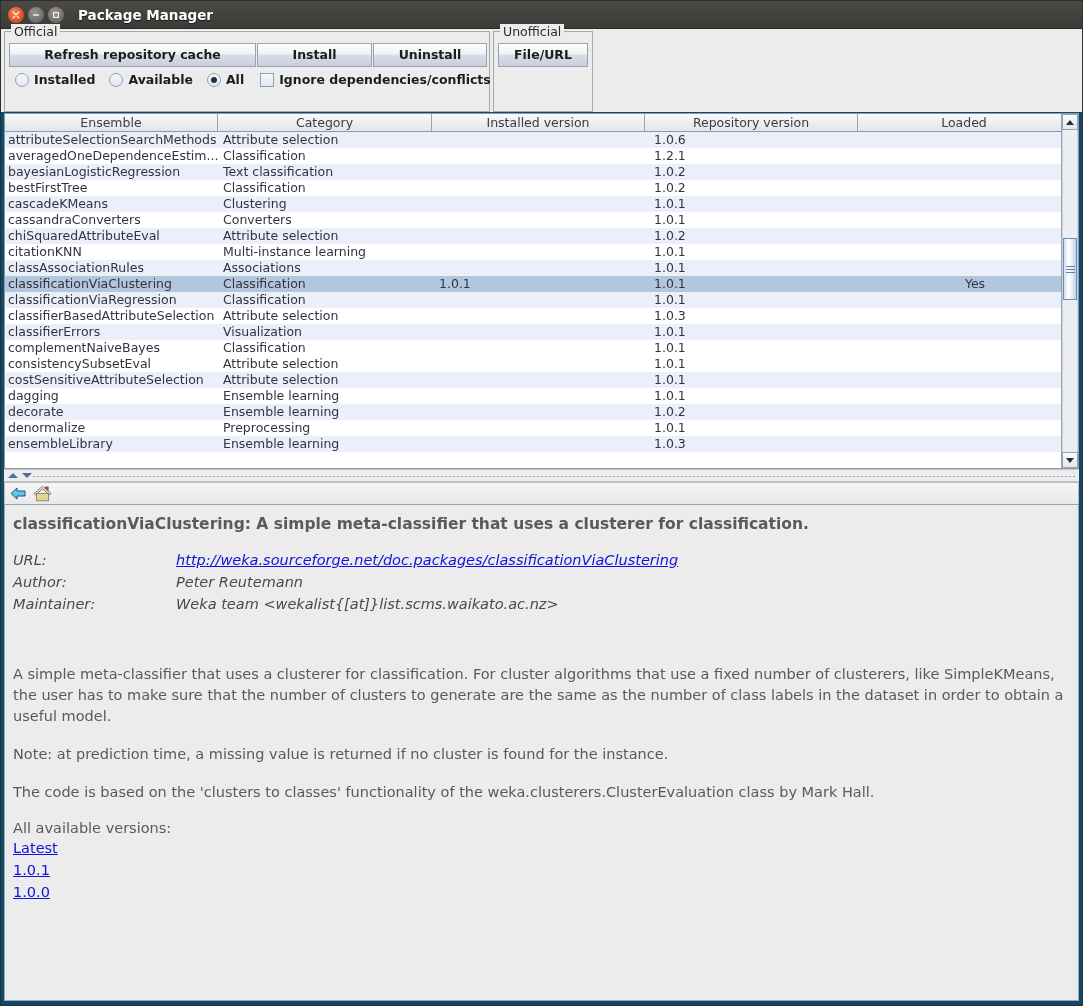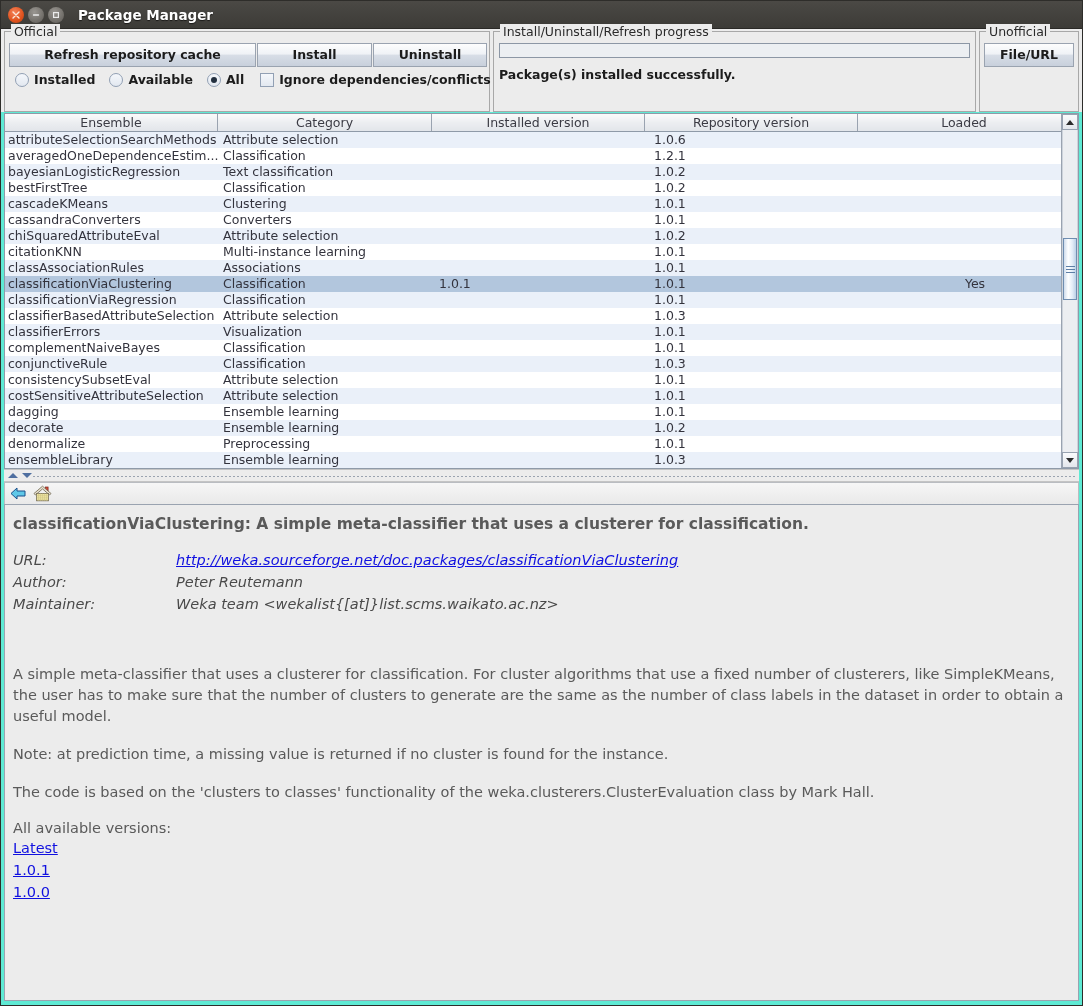--- a/index.html
+++ b/index.html
@@ -8,21 +8,21 @@
   }
   body {
     width: 1083px; height: 1006px;
     font-family: "DejaVu Sans", "Liberation Sans", sans-serif;
     overflow: hidden;
     -webkit-font-smoothing: antialiased;
   }
   .window {
     position: absolute; left: 0; top: 0;
     width: 1083px; height: 1006px;
-    background: #5eead4;
+    background: #0c4a6e;
     box-sizing: border-box;
     border: 1px solid #2e2d2a;
     display: flex; flex-direction: column;
   }
 
   
   .titlebar {
     height: 27px; flex: 0 0 27px;
     background: linear-gradient(to bottom, #4b4945 0%, #3c3b37 100%);
     display: flex; align-items: center;
@@ -322,25 +322,20 @@
           <span class="dot"></span>
           <span>All</span>
         </span>
         <span class="checkbox cb-wrap">
           <span class="box"></span>
           <span>Ignore dependencies/conflicts</span>
         </span>
       </div>
     </div>
 
-    <div class="group group-progress">
-      <span class="glabel">Install/Uninstall/Refresh progress</span>
-      <div class="progressbar"></div>
-      <div class="progress-msg">Package(s) installed successfully.</div>
-    </div>
 
     <div class="group group-unofficial">
       <span class="glabel">Unofficial</span>
       <div class="unoff-btn-wrap">
         <div class="jbutton btn-fileurl">File/URL</div>
       </div>
     </div>
   </div>
 
   <div class="tablewrap">
@@ -448,27 +443,20 @@
                 <td class="c-cat">Visualization</td>
                 <td class="c-iver"></td>
                 <td class="c-rver">1.0.1</td>
                 <td class="c-load"></td>
               </tr>
               <tr class="even">
                 <td class="c-pkg">complementNaiveBayes</td>
                 <td class="c-cat">Classification</td>
                 <td class="c-iver"></td>
                 <td class="c-rver">1.0.1</td>
-                <td class="c-load"></td>
-              </tr>
-              <tr class="odd">
-                <td class="c-pkg">conjunctiveRule</td>
-                <td class="c-cat">Classification</td>
-                <td class="c-iver"></td>
-                <td class="c-rver">1.0.3</td>
                 <td class="c-load"></td>
               </tr>
               <tr class="even">
                 <td class="c-pkg">consistencySubsetEval</td>
                 <td class="c-cat">Attribute selection</td>
                 <td class="c-iver"></td>
                 <td class="c-rver">1.0.1</td>
                 <td class="c-load"></td>
               </tr>
               <tr class="odd">

